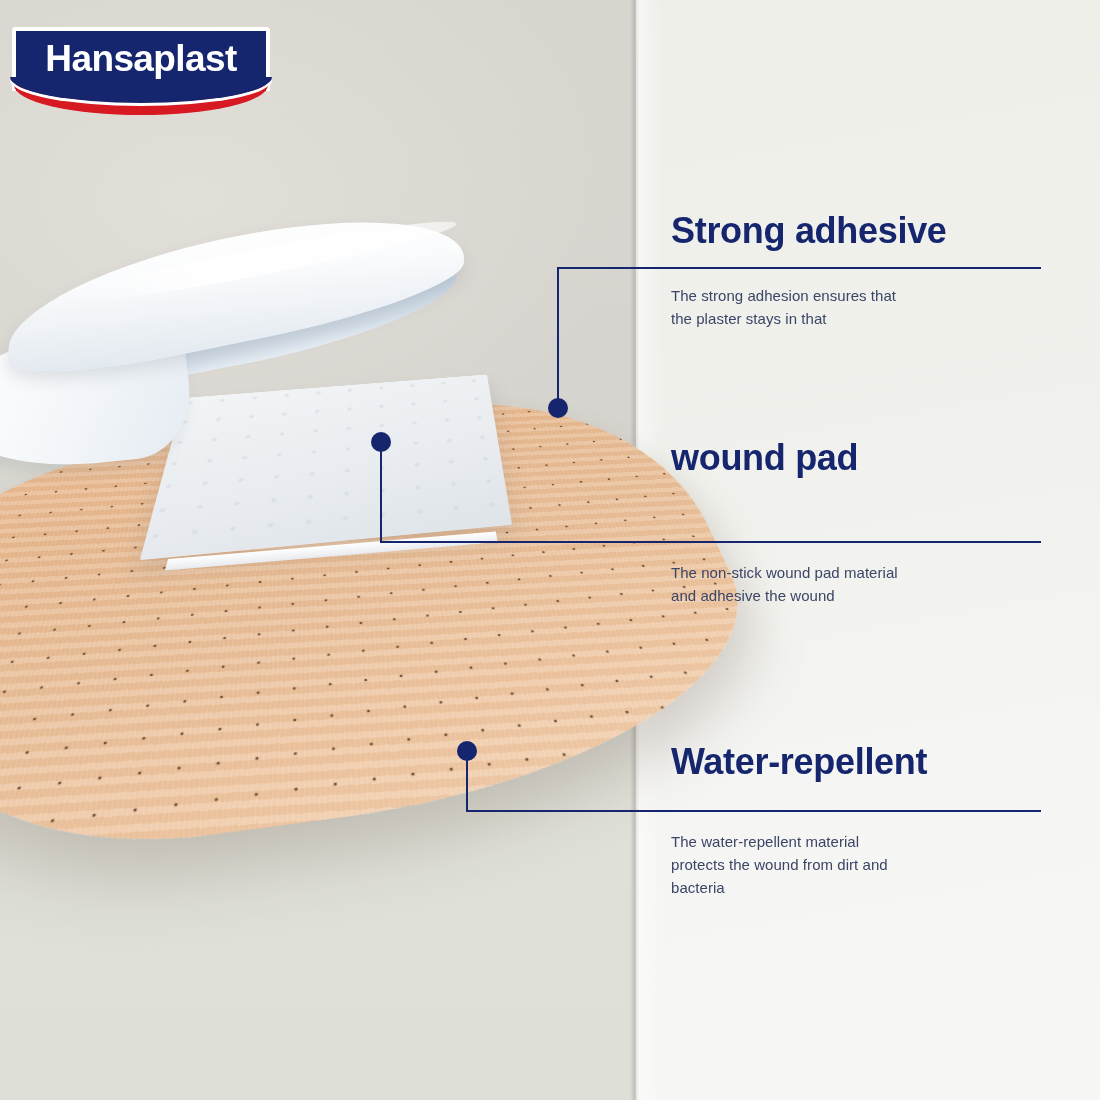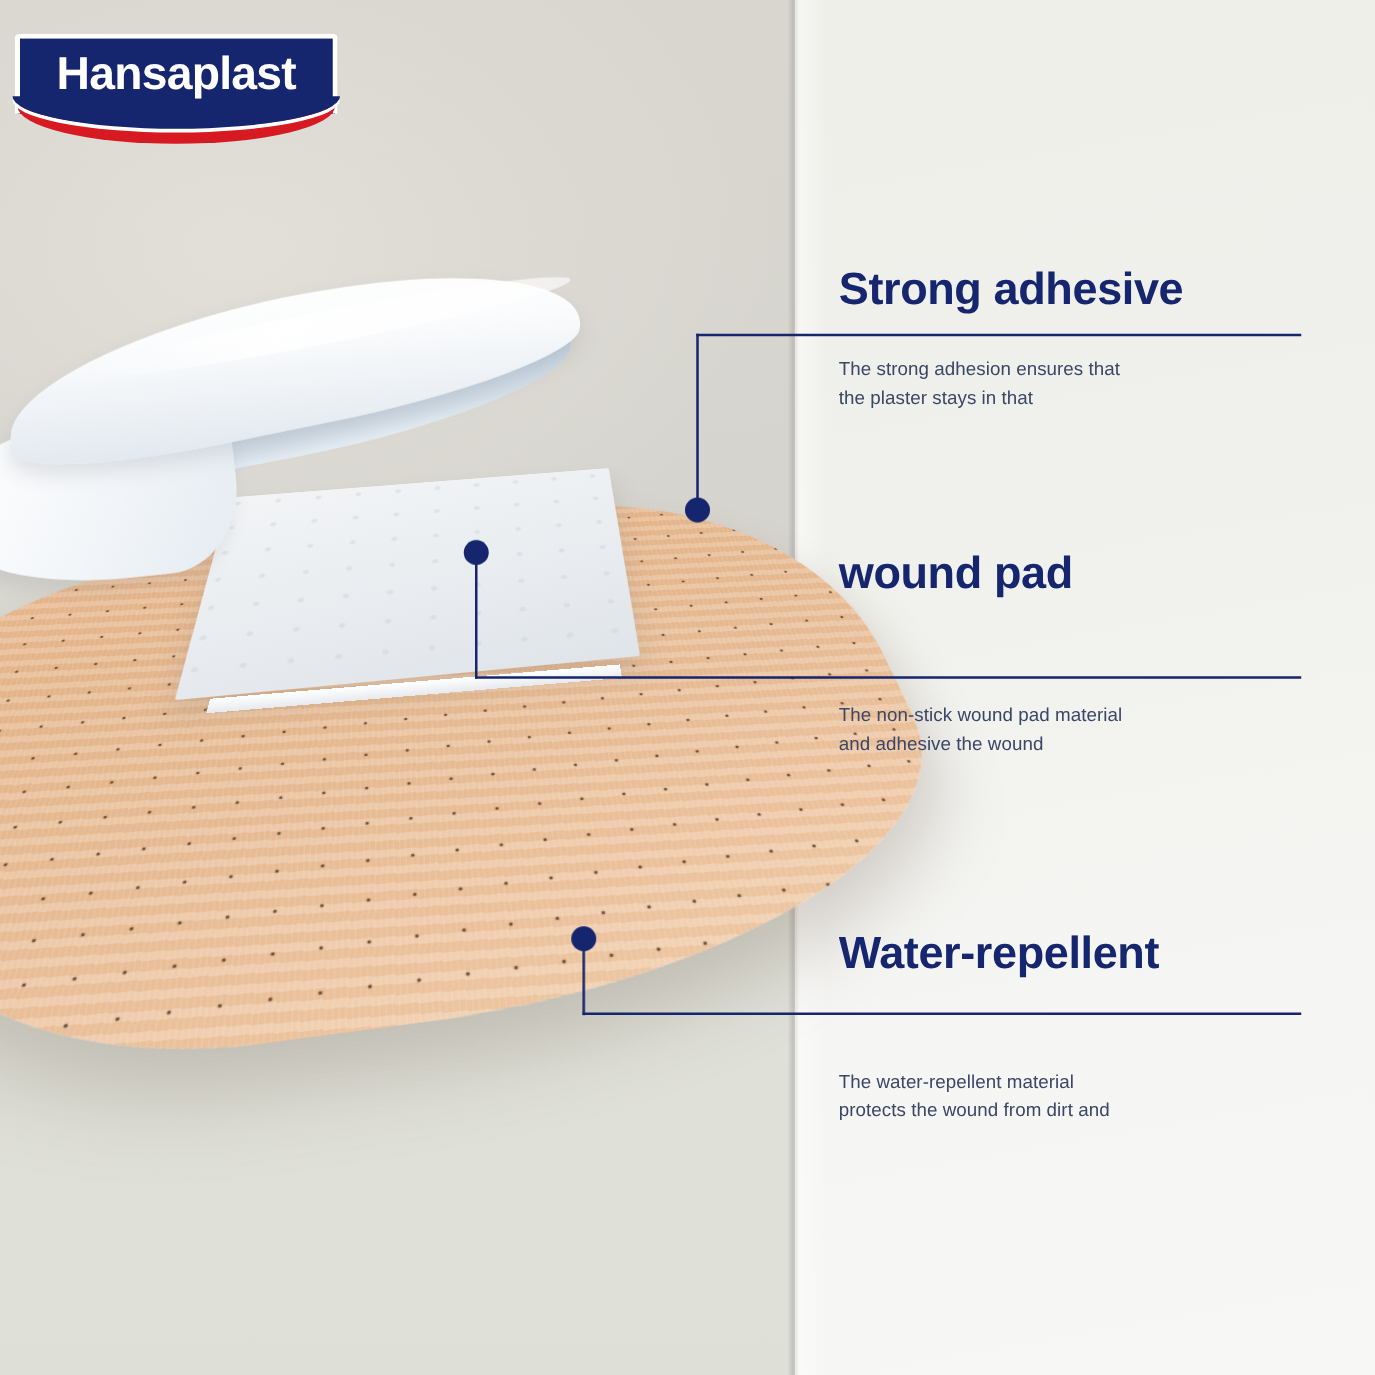--- a/index.html
+++ b/index.html
@@ -274,18 +274,19 @@
     <p>and adhesive the wound</p>
   </div>
 
   <div class="dot" style="left:457px; top:741px;"></div>
   <div class="cx c-v" style="left:466px; top:750px; height:62px;"></div>
   <div class="cx c-h" style="left:466px; top:810px; width:575px;"></div>
 
   <div class="feature" style="top:700px;margin-top:36px;">
     <h2>Water-repellent</h2>
   </div>
-  <div class="feature" style="top:855px;">
+  <div class="feature" style="top:831px;">
     <p>The water-repellent material</p>
     <p>protects the wound from dirt and</p>
+    <p>bacteria</p>
   </div>
 
 </div>
 
 </body></html>

